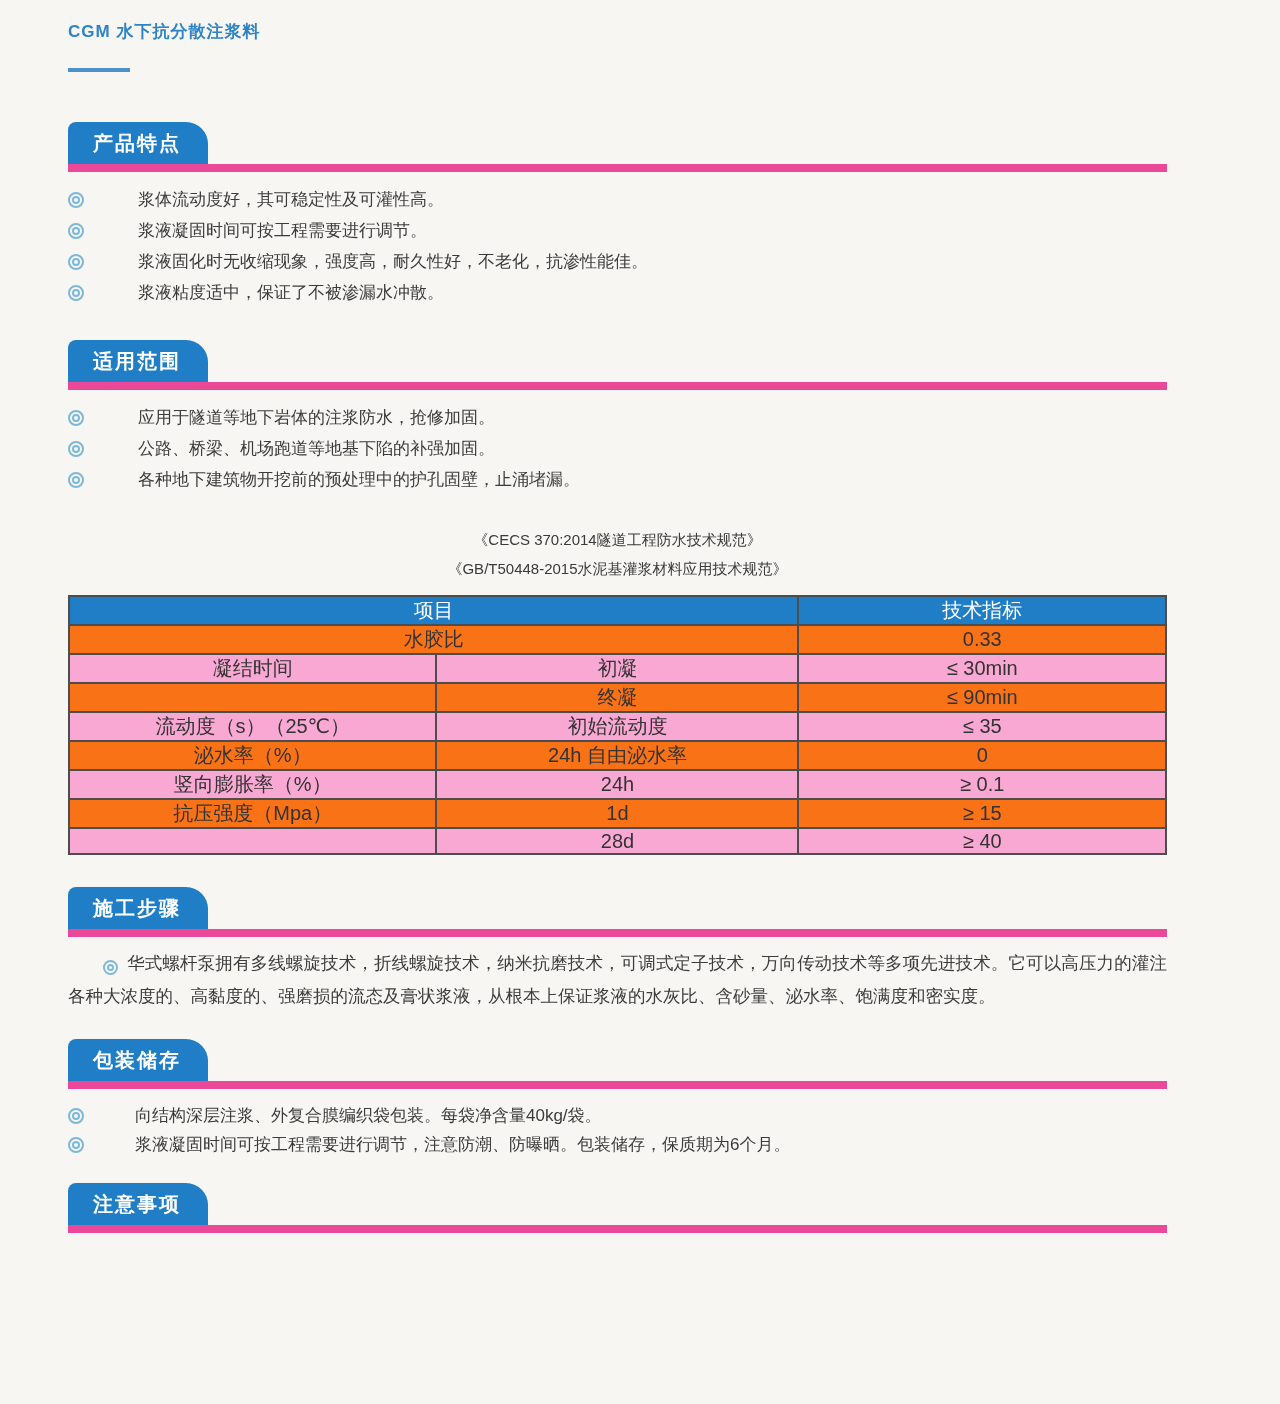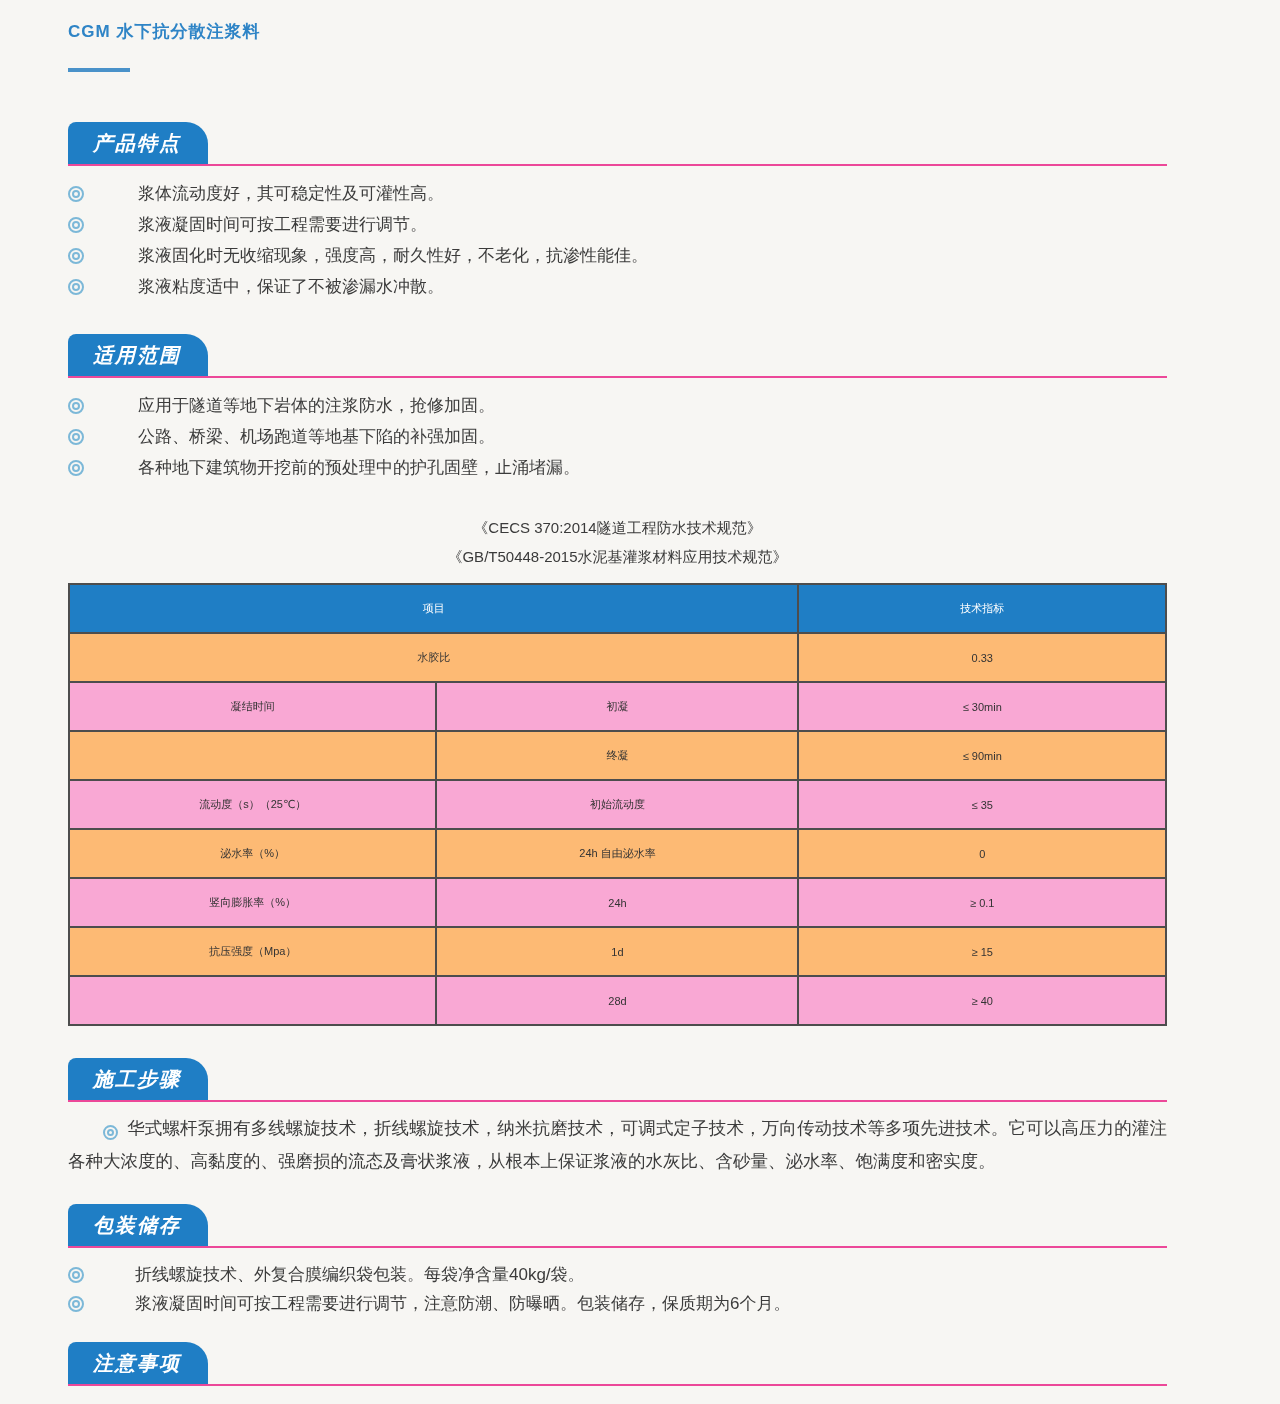--- a/index.html
+++ b/index.html
@@ -17,21 +17,21 @@
   .doc-title {
     color:#2e84c6; font-size:17px; font-weight:bold;
     letter-spacing:1px; line-height:32px;
   }
   .title-underline {
     width:62px; height:4px; background:#4a92c9; margin-top:20px;
   }
 
   
   .sec { margin-top:50px; }
-  .sec-head { border-bottom:2px solid #ec4899;font-style:italic; }
+  .sec-head { border-bottom:8px solid #ec4899; }
   .tab {
     display:inline-block; background:#1f7ec5; color:#ffffff;
     font-size:20px; font-weight:bold; letter-spacing:2px;
     padding:8px 27px 7px 25px;
     border-radius:8px 22px 0 0;
   }
 
   
   .bullets { list-style:none; margin-top:12px; }
   .bullet-item { display:flex; align-items:center; padding:5px 0; font-size:17px; line-height:21px;gap:43px; }
@@ -42,24 +42,24 @@
   .ring::after { content:""; width:4px; height:4px; border:2px solid #7cb8d8; border-radius:50%; }
 
   
   .standards { margin-top:16px; text-align:center; }
   .standard-line { font-size:15px; line-height:29px; color:#3a3a3a; }
 
   
   table.perf { width:100%; border-collapse:collapse; margin-top:12px; }
   table.perf th, table.perf td {
     border:2px solid #4d4d4d; text-align:center; vertical-align:middle;
-    height:49px; font-size:11px; padding:0 4px; color:#333;
+    height:26px; font-size:20px; padding:0 4px; color:#333;
   }
   table.perf thead th { background:#1f7ec5; color:#ffffff; font-weight:normal; }
-  tr.gray td { background:#fdba74; }
+  tr.gray td { background:#f97316; }
   tr.white td { background:#f9a8d4; }
 
   
   .cons-body { margin-top:10px; }
   .cons-para { font-size:17.5px; line-height:33px; text-align:justify; margin-top:3px; color:#3c3c3c; }
   .indent { display:inline-block; width:2em; }
   .ring-inline {
     display:inline-flex; align-items:center; justify-content:center;
     width:15px; height:15px; border:2px solid #7cb8d8; border-radius:50%;
     vertical-align:-2px; margin-right:9px;
@@ -197,21 +197,21 @@
       </div>
   </section>
 
   <section class="sec sec-pack">
     <div class="sec-head">
       <span class="tab">包装储存</span>
     </div>
     <ul class="bullets">
         <li class="bullet-item">
           <span class="ring"></span>
-          <span>折线螺旋技术、外复合膜编织袋包装。每袋净含量40kg/袋。</span>
+          <span>向结构深层注浆、外复合膜编织袋包装。每袋净含量40kg/袋。</span>
         </li>
         <li class="bullet-item">
           <span class="ring"></span>
           <span>浆液凝固时间可按工程需要进行调节，注意防潮、防曝晒。包装储存，保质期为6个月。</span>
         </li>
       </ul>
   </section>
 
   <section class="sec sec-note">
     <div class="sec-head">

